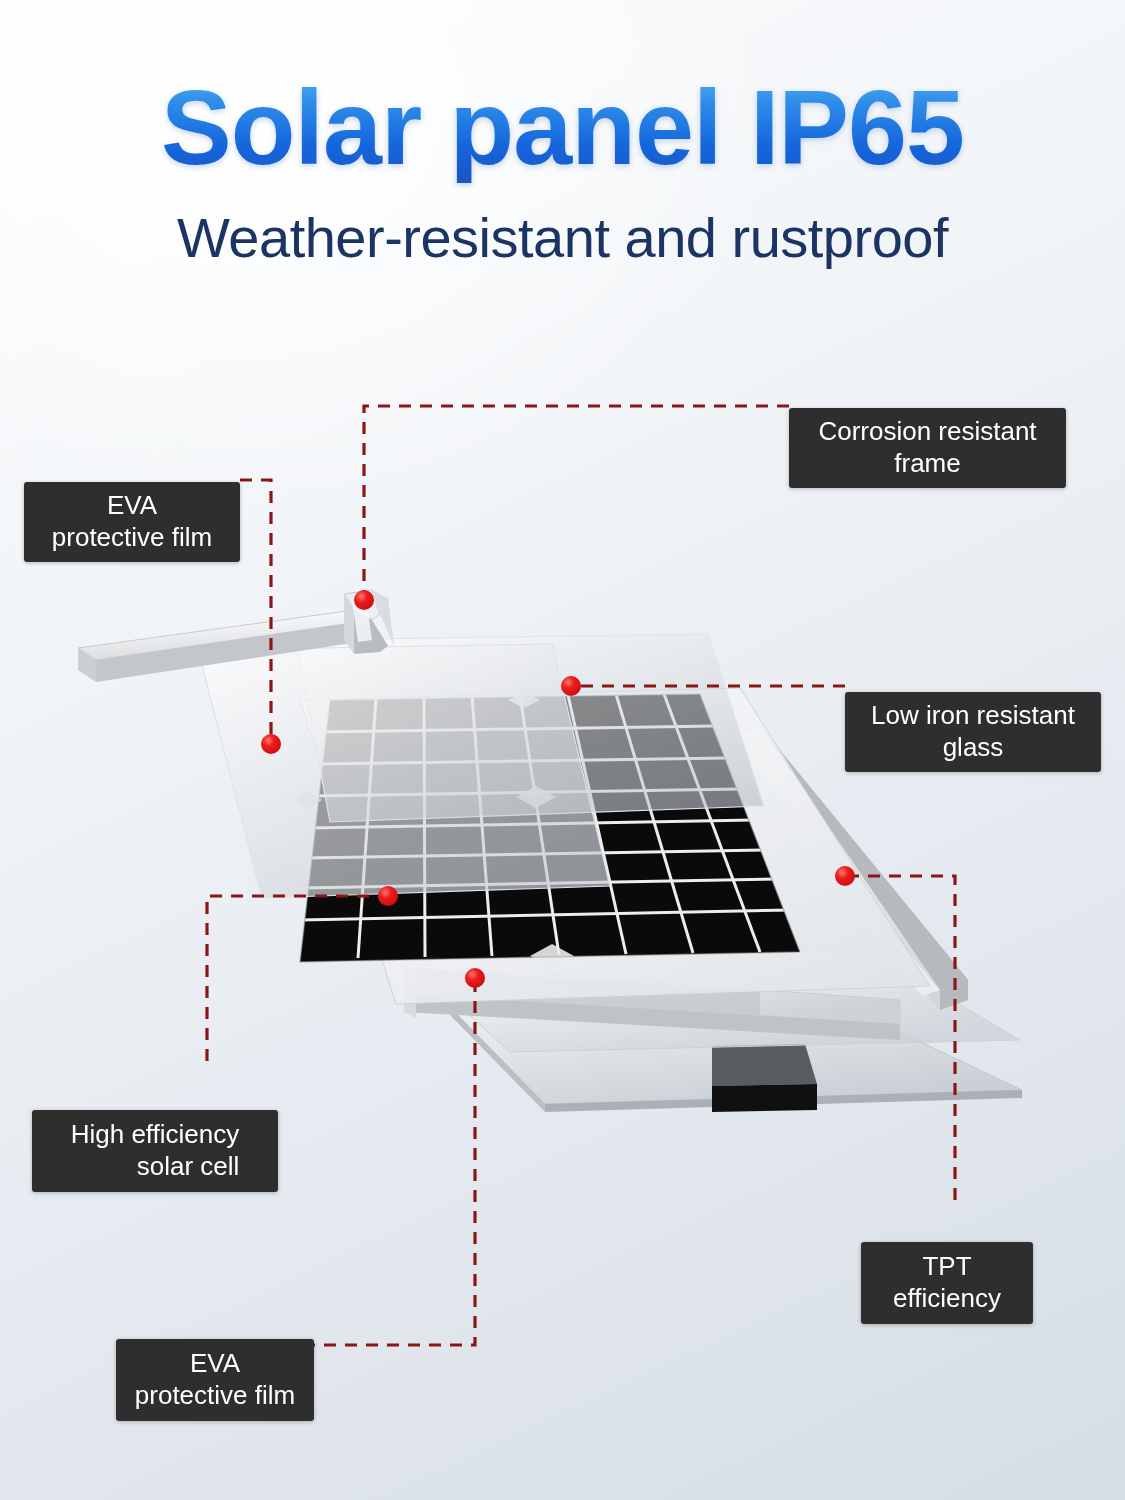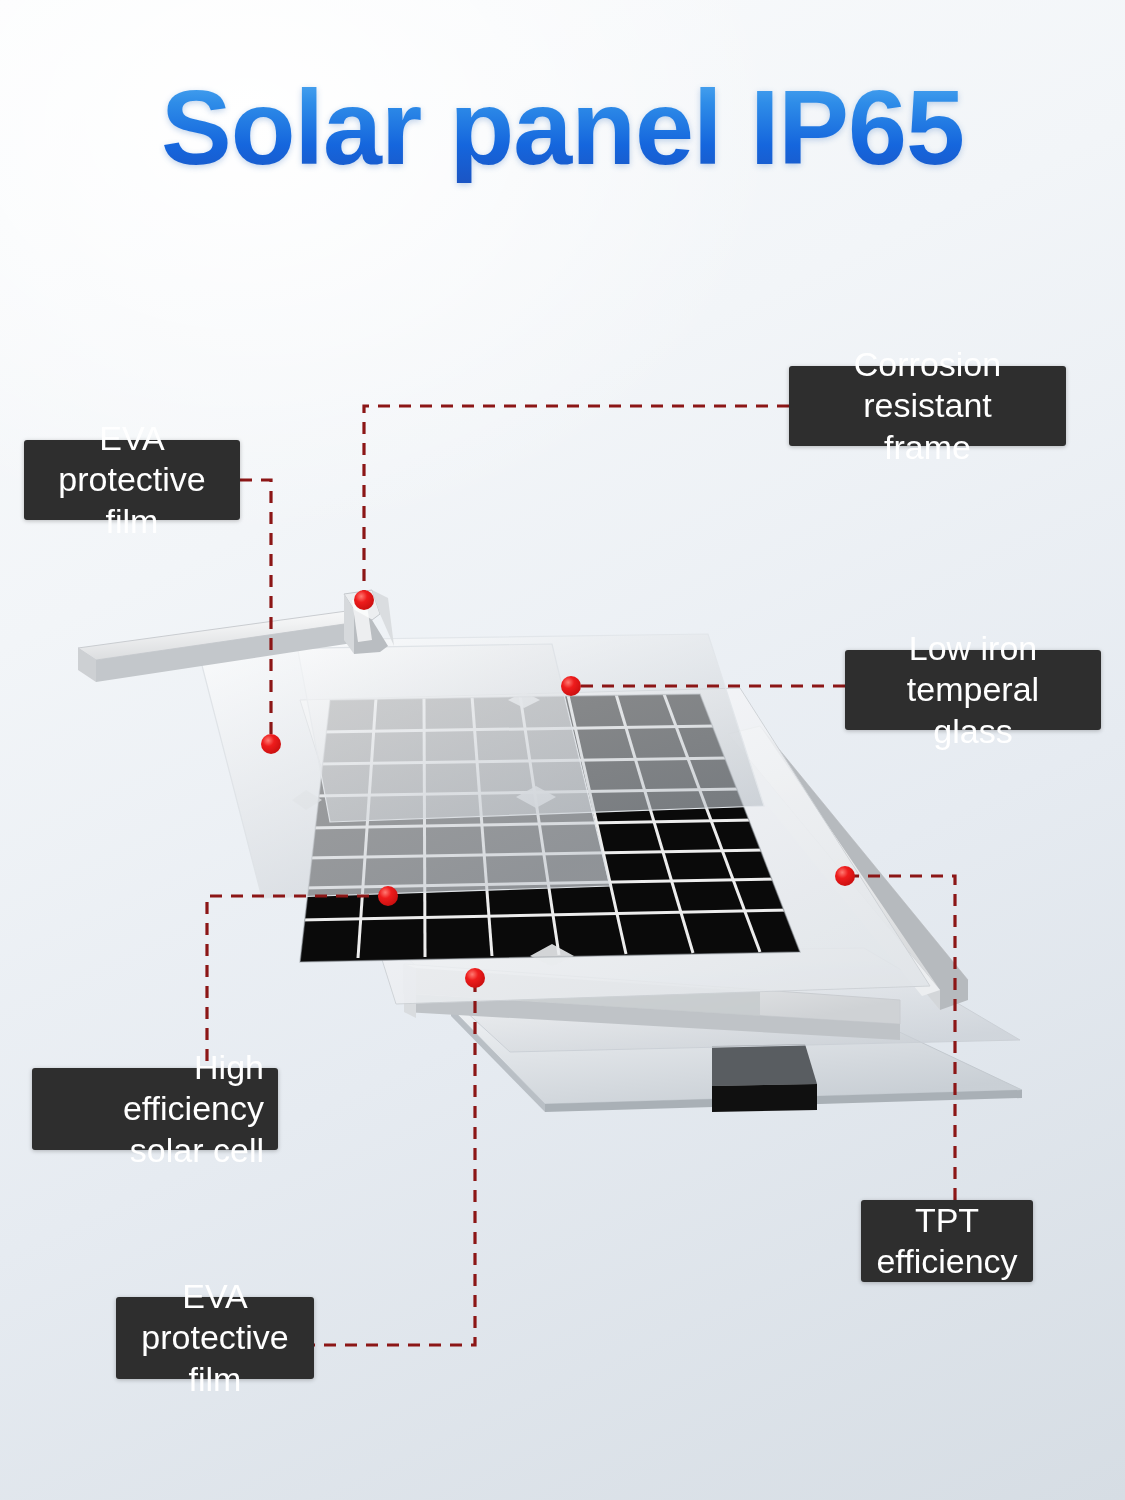--- a/index.html
+++ b/index.html
@@ -38,38 +38,40 @@
   #scene { position:absolute; left:0; top:0; width:1125px; height:1500px; }
 
   
   .callout {
     position:absolute;
     background:#2e2e2e;
     color:#ffffff;
     border-radius:3px;
     display:flex; align-items:center; justify-content:center;
     text-align:center;
-    font-size:34px; line-height:1.22;
+    font-size:26px; line-height:1.22;
     padding:22px 14px;
     box-shadow:0 1px 4px rgba(0,0,0,.25);
     z-index:6;
     white-space:pre-line;
+    margin-top:42px;
   }
   #lb-frame  { left:789px; top:366px;  width:277px; height:80px; }
   #lb-eva-top{ left:24px;  top:440px;  width:216px; height:80px; }
   #lb-glass  { left:845px; top:650px;  width:256px; height:80px; }
   #lb-cell   { left:32px;  top:1068px; width:246px; height:82px;text-align:right; }
   #lb-tpt    { left:861px; top:1200px; width:172px; height:82px; }
   #lb-eva-bot{ left:116px; top:1297px; width:198px; height:82px; }
 </style>
 </head>
 <body>
 
 <div id="header">
   <div id="title">Solar panel IP65</div>
+  <div id="subtitle">Weather-resistant and rustproof</div>
 </div>
 
 <svg id="scene" viewBox="0 0 1125 1500">
   <defs>
     <linearGradient id="alu" x1="0" y1="0" x2="0.3" y2="1">
       <stop offset="0%" stop-color="#ffffff"></stop>
       <stop offset="45%" stop-color="#f1f2f3"></stop>
       <stop offset="100%" stop-color="#d9dbdd"></stop>
     </linearGradient>
     <linearGradient id="aluDark" x1="0" y1="0" x2="0" y2="1">
@@ -212,20 +214,20 @@
     <circle cx="388" cy="896" r="10" fill="url(#dotG)"></circle>
     <circle cx="845" cy="876" r="10" fill="url(#dotG)"></circle>
     <circle cx="475" cy="978" r="10" fill="url(#dotG)"></circle>
   </g>
 </svg>
 
 <div class="callout" id="lb-frame">Corrosion resistant
 frame</div>
 <div class="callout" id="lb-eva-top">EVA
 protective film</div>
-<div class="callout" id="lb-glass">Low iron temperal
+<div class="callout" id="lb-glass">Low iron resistant
 glass</div>
 <div class="callout" id="lb-cell">High efficiency
 solar cell</div>
 <div class="callout" id="lb-tpt">TPT
 efficiency</div>
 <div class="callout" id="lb-eva-bot">EVA
 protective film</div>
 
 </body></html>

